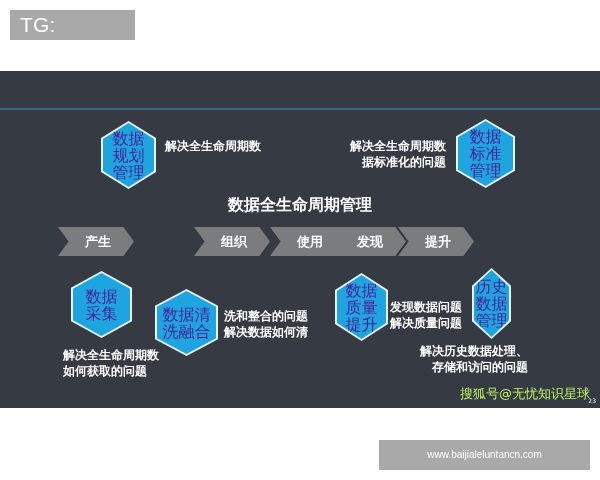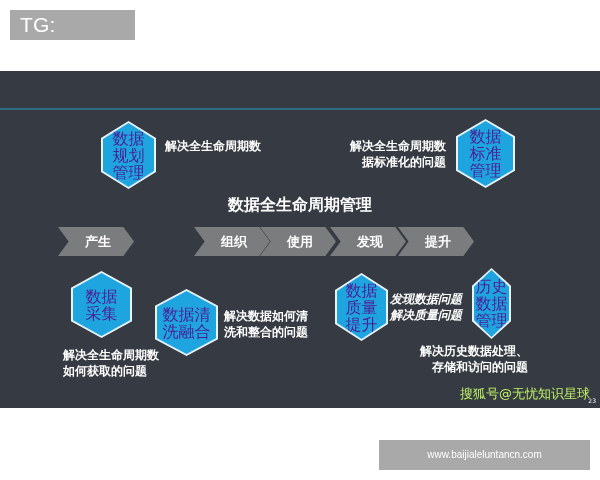--- a/index.html
+++ b/index.html
@@ -109,21 +109,21 @@
 
   <div class="lifecycle-title">数据全生命周期管理</div>
 
   <div class="chevrons">
     <div class="chev" style="left:0px;">
         <span>产生</span>
       </div>
     <div class="chev" style="left:136px;">
         <span>组织</span>
       </div>
-    <div class="chev" style="left:202px;">
+    <div class="chev" style="left:212px;">
         <span>使用</span>
       </div>
     <div class="chev" style="left:272px;">
         <span>发现</span>
       </div>
     <div class="chev" style="left:340px;">
         <span>提升</span>
       </div>
   </div>
 
@@ -138,32 +138,32 @@
     <div>如何获取的问题</div>
   </div>
 
   <div class="hex" style="left:155px; top:218px; width:63px; height:67px;">
     <div class="hex-inner">
       <div class="hex-line">数据清</div>
       <div class="hex-line">洗融合</div>
     </div>
   </div>
   <div class="desc" style="left:224px; top:237px;">
+    <div>洗和整合的问题</div>
     <div>解决数据如何清</div>
-    <div>洗和整合的问题</div>
   </div>
 
   <div class="hex" style="left:335px; top:202px; width:53px; height:68px;">
     <div class="hex-inner">
       <div class="hex-line">数据</div>
       <div class="hex-line">质量</div>
       <div class="hex-line">提升</div>
     </div>
   </div>
-  <div class="desc" style="left:390px; top:220px;font-style:italic;">
+  <div class="desc" style="left:390px; top:228px;">
     <div>发现数据问题</div>
     <div>解决质量问题</div>
   </div>
 
   <div class="hex" style="left:472px; top:197px; width:39px; height:71px;">
     <div class="hex-inner">
       <div class="hex-line">历史</div>
       <div class="hex-line">数据</div>
       <div class="hex-line">管理</div>
     </div>

